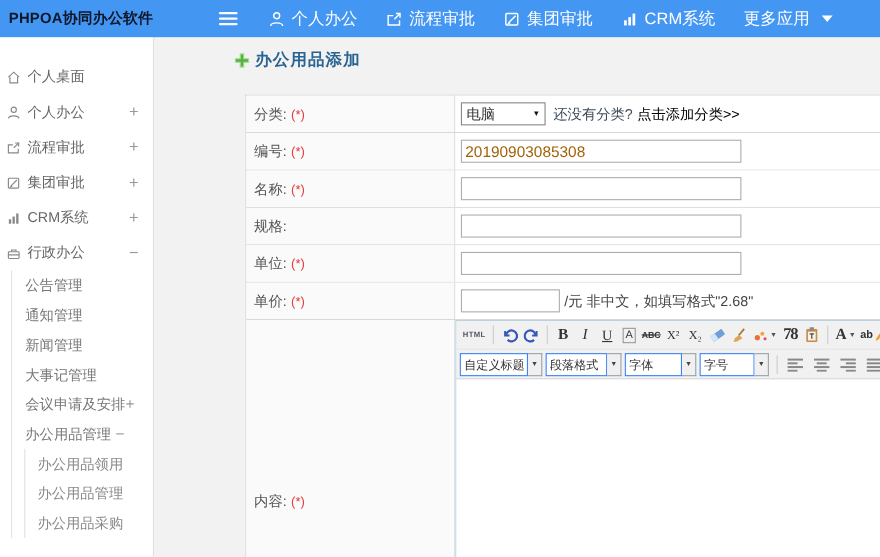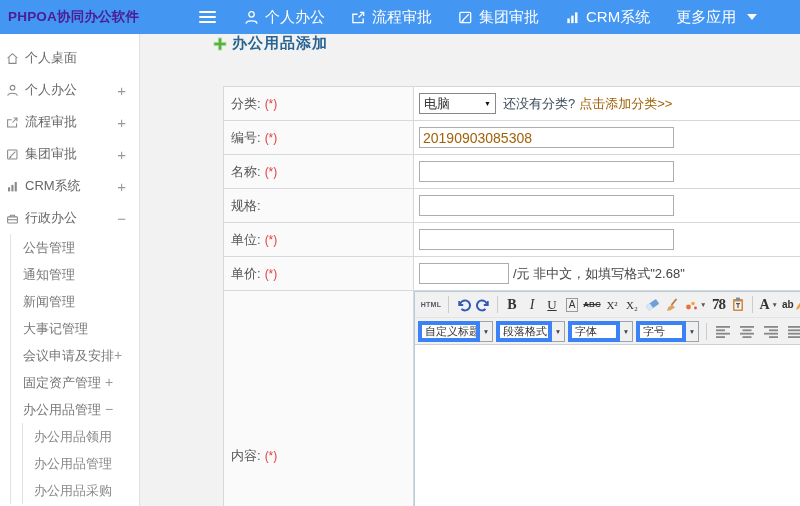--- a/index.html
+++ b/index.html
@@ -1,68 +1,68 @@
 <!DOCTYPE html>
 <html><head>
 <meta charset="utf-8">
 <style>
 * { margin:0; padding:0; box-sizing:border-box; }
 html,body { width:800px; height:506px; overflow:hidden; background:#f2f2f2;
   font-family:"Liberation Sans","DejaVu Sans",sans-serif; }
 
 .topbar { position:absolute; left:0; top:0; width:800px; height:34px; background:#4496f3; }
-.logo { position:absolute; left:8px; top:0; height:34px; line-height:34px; color:#4c1d95;
+.logo { position:absolute; left:8px; top:0; height:34px; line-height:34px; color:#0f172a;
   font-size:13.5px; font-weight:bold; letter-spacing:0.2px; white-space:nowrap; }
 .hamburger { position:absolute; left:199px; top:11px; width:17px; height:13px; cursor:pointer; }
 .hamburger span { display:block; height:2.2px; background:#fff; margin-bottom:2.6px; border-radius:1px; }
 .nav { position:absolute; left:237px; top:0; height:34px; display:flex; align-items:center; }
 .nav-item { display:flex; align-items:center; height:34px; padding:0 7px; color:#fff;
   font-size:15px; cursor:pointer; white-space:nowrap; }
 .nav-item svg { margin-right:6px; flex:none; }
 .nav-item + .nav-item { margin-left:12px; }
 .caret { width:0; height:0; border-left:5px solid transparent; border-right:5px solid transparent;
   border-top:6px solid #fff; margin-left:11px; display:inline-block; }
 
 .sidebar { position:absolute; left:0; top:34px; width:140px; height:472px; background:#fff;
   border-right:1px solid #e0e0e0; }
-.menu-top { list-style:none; padding-top:8px; }
+.menu-top { list-style:none; padding-top:20px; }
 .menu-top > li { position:relative; height:32px; display:flex; align-items:center;
   padding-left:6px; color:#666; font-size:13px; cursor:pointer; }
 .menu-top > li svg { margin-right:6px; flex:none; }
 .exp { position:absolute; right:13px; top:50%; transform:translateY(-50%);
   color:#999; font-size:15px; font-weight:normal; }
 .menu-sub { list-style:none; margin-left:10px; border-left:1px solid #e2e2e2; }
 .menu-sub > li { height:27px; line-height:27px; padding-left:12px; color:#777; font-size:13px; cursor:pointer; white-space:nowrap; }
 .menu-sub > li.nest { height:auto; padding:0; line-height:normal; }
 .menu-sub2 { list-style:none; margin-left:11px; border-left:1px solid #e2e2e2; }
 .menu-sub2 > li { height:27px; line-height:27px; padding-left:11px; color:#888; font-size:13px; cursor:pointer; }
 .exp-inline { color:#999; font-size:14px; }
 
 .main { position:absolute; left:141px; top:34px; width:659px; height:472px; background:#f2f2f2; }
-.page-title { position:absolute; left:72px; top:0; display:flex; align-items:center; }
+.page-title { position:absolute; left:72px; top:11px; display:flex; align-items:center; }
 .page-title .ttl { color:#2a6492; font-size:15px; font-weight:bold; margin-left:5px; letter-spacing:1px; }
 .form-table { position:absolute; left:82px; top:52px; width:636px; background:#fff;
   border:1px solid #d8d8d8; border-right:none; }
 .frow { display:flex; border-bottom:1px solid #d8d8d8; }
 .frow:last-child { border-bottom:none; }
 .fl { width:190px; flex:none; background:#fafafa; border-right:1px solid #d8d8d8;
   display:flex; align-items:center; padding-left:7px; font-size:13px; color:#555; }
 .fl em { font-style:normal; color:#e04040; margin-left:4px; font-size:12px; }
 .fv { flex:1; background:#fff; display:flex; align-items:center; padding-left:5px; min-height:33px; }
 .frow.r34 { height:34px; }
 .frow.rcontent { height:330px; }
 .frow.rcontent .fv { padding:0; align-items:stretch; }
 input.txt { width:255px; height:21px; border:1px solid #abadb3; font-size:14px; color:#a16207;
   padding:0 3px; font-family:"Liberation Sans","DejaVu Sans",sans-serif; }
 input.txt.small { width:90px; }
 .selectbox { display:inline-flex; align-items:center; justify-content:space-between;
   width:77px; height:21px; border:1px solid #888; background:#fff; padding:0 4px; font-size:13px; color:#333; cursor:pointer; }
 .selectbox .arr { font-size:7px; color:#111; }
 .hint { font-size:13px; color:#3c4a5a; margin-left:7px; }
-a.addlink { font-size:13px; color:#a16207; margin-left:4px; text-decoration:none; cursor:pointer; }
+a.addlink { font-size:13px; color:#000000; margin-left:4px; text-decoration:none; cursor:pointer; }
 .suffix { font-size:13px; color:#444; margin-left:4px; }
 
 .editor { width:446px; border:1px solid #b5cedd; display:flex; flex-direction:column; height:100%; }
 .tb { background:#f1f1f1; display:flex; align-items:center; padding:0 3px; flex:none; }
 .tb1 { height:26px; border-bottom:1px solid #e3e3e3; }
 .tb2 { height:27px; border-bottom:1px solid #cfcfcf; }
 .edit-area { flex:1; background:#fff; }
 .tbtn { display:inline-flex; align-items:center; justify-content:center; height:22px;
   width:20px; flex:none; cursor:pointer; color:#333; }
 .tbtn.wide { width:auto; padding:0 2px; }
@@ -72,21 +72,21 @@
 .italic { font-family:"Liberation Serif",serif; font-style:italic; font-size:14px; }
 .under { font-family:"Liberation Serif",serif; font-size:13px; text-decoration:underline; }
 .abox { font-size:10px; border:1px solid #999; padding:0 2px; height:14px; display:inline-flex; align-items:center; }
 .strike { font-size:8px; font-weight:bold; text-decoration:line-through; }
 .supb,.subb { font-family:"Liberation Serif",serif; font-size:11px; }
 .quote { font-family:"Liberation Serif",serif; font-weight:bold; font-size:15px; letter-spacing:-1px; }
 .tsmall { font-size:6.5px; color:#555; margin-left:2px; }
 .fontA { font-family:"Liberation Serif",serif; font-size:14px; font-weight:bold; }
 .hl { font-size:10px; font-weight:bold; }
 .tsel { display:inline-flex; margin-right:3px; height:21px; flex:none; }
-.tsel .box { border:4px solid #3b82f6; background:#fff; padding:0 3px; font-size:11px; color:#333;
+.tsel .box { border:1px solid #3b82f6; background:#fff; padding:0 3px; font-size:11px; color:#333;
   display:flex; align-items:center; white-space:nowrap; overflow:hidden; }
 .tsel .drop { width:13px; border:1px solid #9aa3ab; border-left:none; background:#f0f0f0;
   display:flex; align-items:center; justify-content:center; font-size:6.5px; color:#444; flex:none; }
 .w1 { width:62px; } .w2 { width:56px; } .w3 { width:52px; } .w4 { width:50px;font-family:Liberation Serif, serif; }
 .alignbtn { margin:0 2px; }
 </style>
 </head>
 <body>
 
 <div class="topbar">
@@ -186,21 +186,20 @@
       <span>行政办公</span>
       <span class="exp">−</span>
     </li>
   </ul>
   <ul class="menu-sub">
     <li><span>公告管理</span></li>
     <li><span>通知管理</span></li>
     <li><span>新闻管理</span></li>
     <li><span>大事记管理</span></li>
     <li><span>会议申请及安排</span><span class="exp-inline">+</span></li>
-    <li><span>固定资产管理</span><span class="exp-inline"> +</span></li>
     <li><span>办公用品管理</span><span class="exp-inline"> −</span></li>
     <li class="nest">
       <ul class="menu-sub2">
         <li><span>办公用品领用</span></li>
         <li><span>办公用品管理</span></li>
         <li><span>办公用品采购</span></li>
       </ul>
     </li>
   </ul>
 </div>

